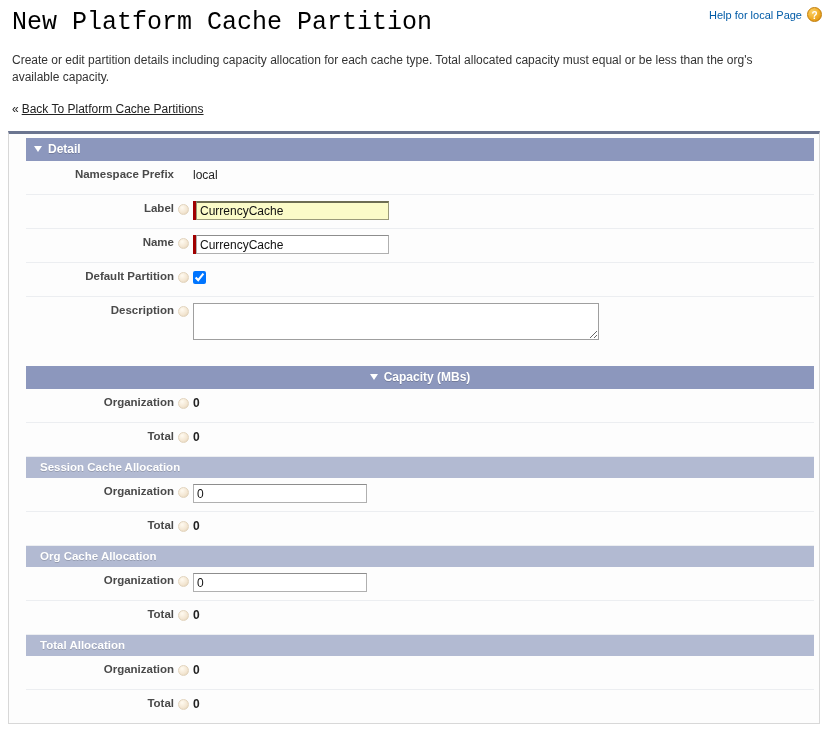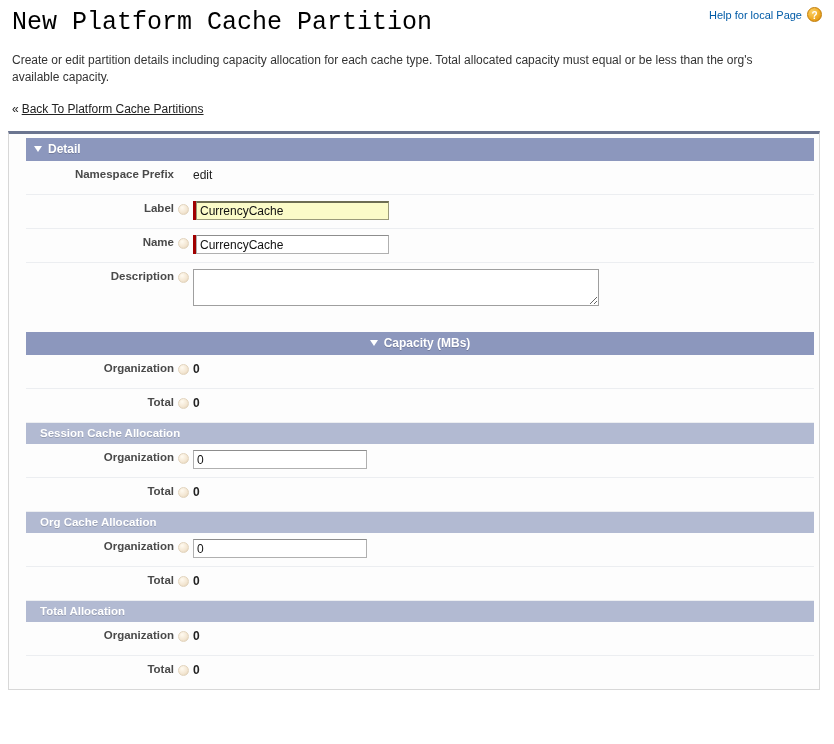--- a/index.html
+++ b/index.html
@@ -257,21 +257,21 @@
       <span class="twisty"></span>
       <span>Detail</span>
     </div>
 
     <div class="rows">
 
       <div class="row">
         <div class="row-label">Namespace Prefix</div>
         <span class="info-bubble spacer-only"></span>
         <div class="row-value">
-          <span class="static-val">edit</span>
+          <span class="static-val">local</span>
         </div>
       </div>
 
       <div class="row">
         <div class="row-label">Label</div>
         <span class="info-bubble"></span>
         <div class="row-value">
           <span class="req-bar"></span>
           <input class="txt wide highlight" type="text" value="CurrencyCache" style="">
         </div>
@@ -279,20 +279,29 @@
 
       <div class="row">
         <div class="row-label">Name</div>
         <span class="info-bubble"></span>
         <div class="row-value">
           <span class="req-bar"></span>
           <input class="txt wide" type="text" value="CurrencyCache" style="">
         </div>
       </div>
 
+      <div class="row">
+        <div class="row-label">Default Partition</div>
+        <span class="info-bubble"></span>
+        <div class="row-value">
+          <span class="cb-wrap">
+            <input class="cb" type="checkbox" checked="" style="">
+          </span>
+        </div>
+      </div>
 
       <div class="row no-line">
         <div class="row-label">Description</div>
         <span class="info-bubble"></span>
         <div class="row-value">
           <textarea class="desc" style=""></textarea>
         </div>
       </div>
 
     </div>

